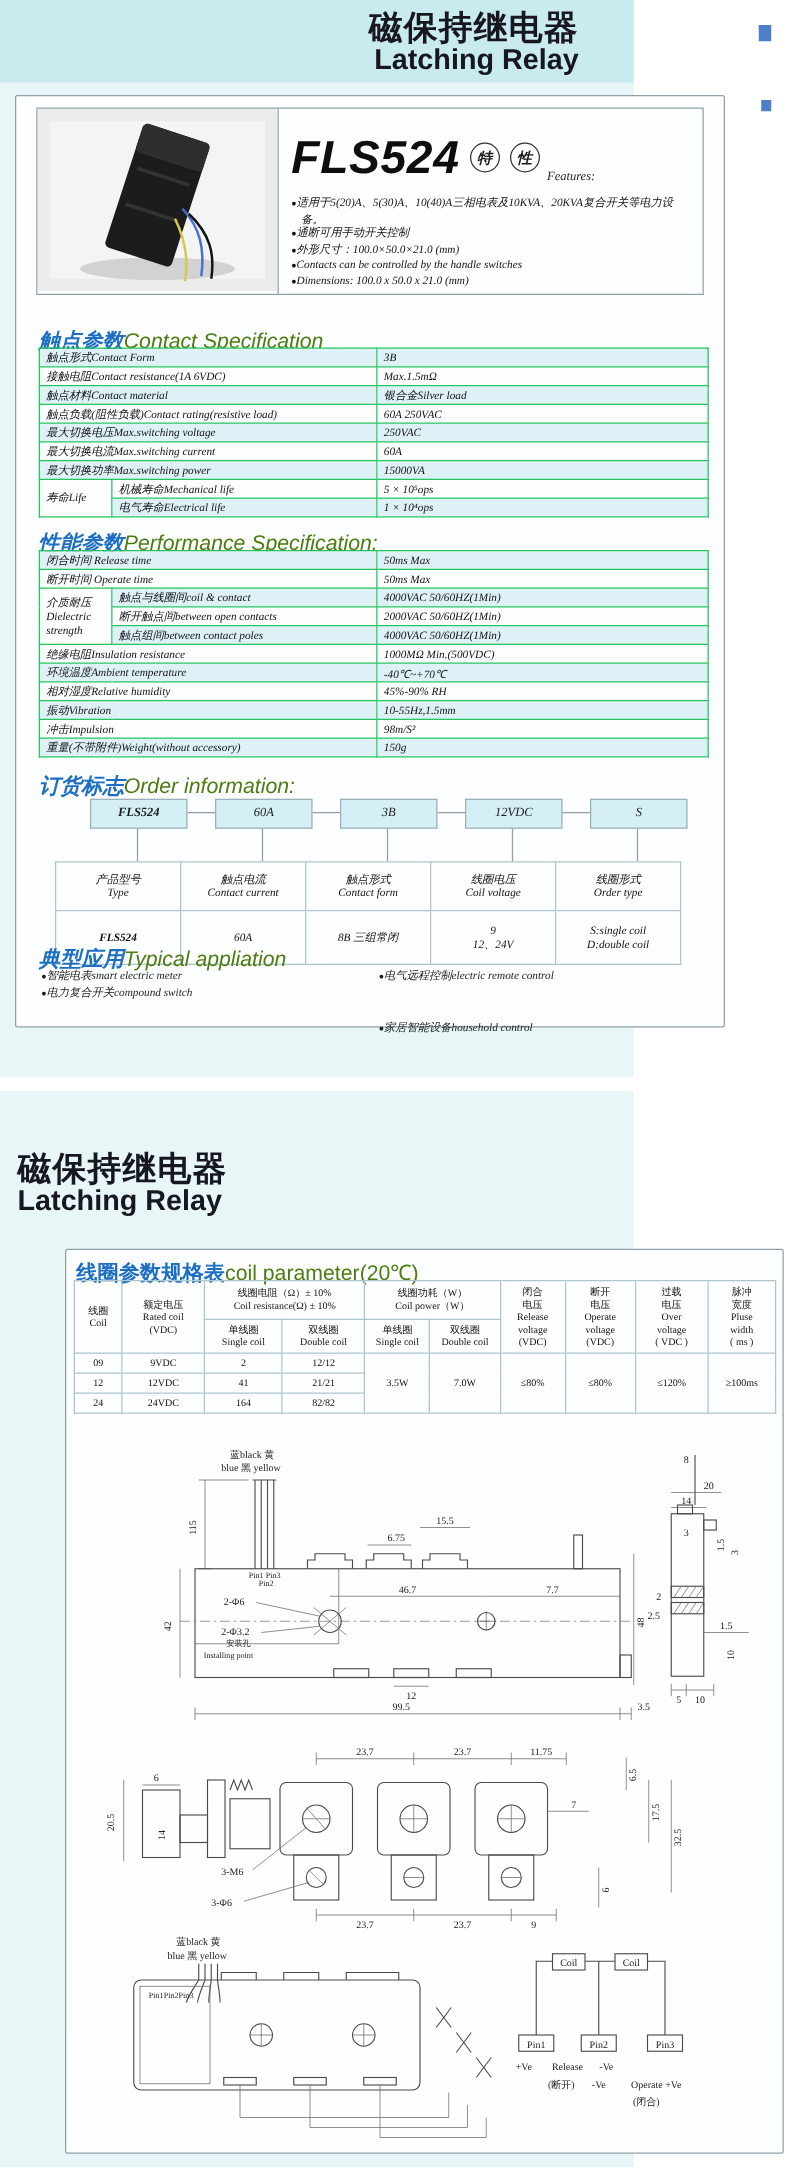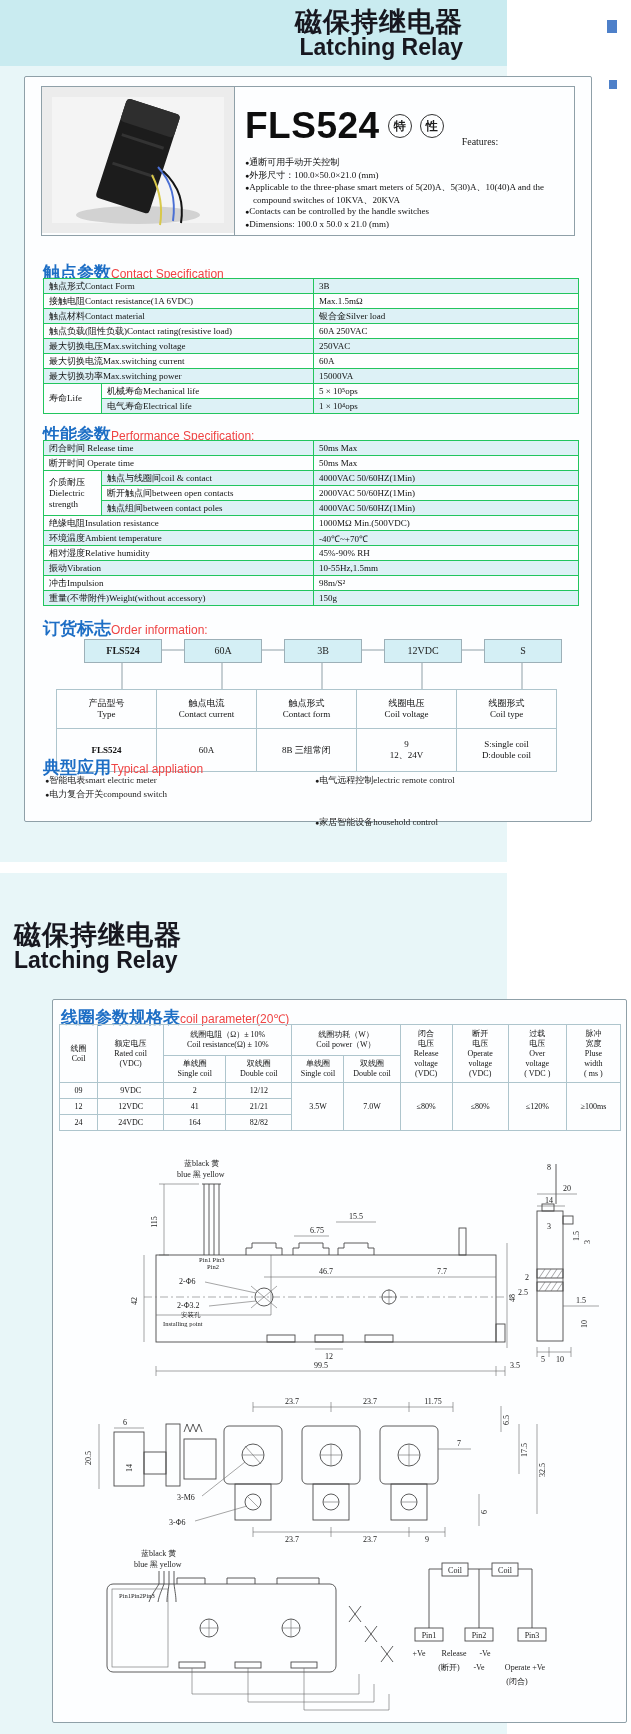--- a/index.html
+++ b/index.html
@@ -8,32 +8,32 @@
   .page{position:absolute;left:0;width:507px;background:#e8f6f8;}
   .band{position:absolute;left:0;top:0;width:100%;height:66px;background:#c9ebf0;}
   .title{position:absolute;text-align:right;line-height:1.04;color:#17171f;
          font-family:"Liberation Sans",sans-serif;font-weight:bold;}
   .title .cn{display:block;font-size:27px;letter-spacing:1px;}
   .title .en{display:block;font-size:23px;}
   .title-left{text-align:left;}
   .cbox{position:absolute;background:#fdfeff;border:1px solid #8fa0a8;border-radius:2px;}
   .sec{position:absolute;font-family:"Liberation Sans",sans-serif;white-space:nowrap;}
   .sec .cn{font-weight:bold;font-size:17px;color:#1d6ec5;}
-  .sec .en{font-size:12px;color:#ef4444;}
+  .sec .en{font-size:17px;color:#4d7c0f;}
   .edge-mark{position:absolute;background:#2f6abf;opacity:.85;}
 
   
   .prod{position:absolute;left:16px;top:9px;width:532px;height:148px;border:1px solid #8fa0a8;display:flex;}
   .prod-photo{width:192px;border-right:1px solid #8fa0a8;position:relative;overflow:hidden;}
   .prod-info{flex:1;position:relative;padding:4px 8px 0 10px;}
   .model-row{display:flex;align-items:center;margin-top:14px;}
   .model{font-family:"Liberation Sans",sans-serif;font-weight:bold;font-size:37px;letter-spacing:.5px;color:#0e0e0e;}
   .badge{display:inline-block;width:22px;height:22px;border:1.4px solid #333;border-radius:50%;
          text-align:center;line-height:22px;font-size:12px;font-weight:bold;margin-left:8px;}
-  .feat-label{font-size:10px;color:#222;margin-left:18px;align-self:flex-end;}
+  .feat-label{font-size:10px;color:#222;margin-left:6px;align-self:flex-end;}
   ul.feat{margin:10px 0 0 0;padding:0;list-style:none;font-size:9px;line-height:11.5px;color:#111;}
   ul.feat li{text-indent:-8px;padding-left:8px;}
   ul.feat li::before{content:"\25CF ";font-size:7px;}
 
   
   table.spec{position:absolute;border-collapse:collapse;table-layout:fixed;font-size:9px;color:#111;}
   .spec td{border:1px solid #22c55e;padding:0 5px;height:14px;overflow:hidden;white-space:nowrap;}
   .spec tr:nth-child(odd){background:#ddf1f6;}
   .spec td.grp{white-space:pre-line;line-height:11px;background:#fdfeff;}
   .pre{white-space:pre-line;}
@@ -74,21 +74,21 @@
 
   <div class="page" style="top:0;height:862px;">
     <div class="band"></div>
     <div class="title" style="right:44px;top:8px;">
       <span class="cn">磁保持继电器</span>
       <span class="en">Latching Relay</span>
     </div>
     <div class="edge-mark" style="left:607px;top:20px;width:10px;height:13px;"></div>
     <div class="edge-mark" style="left:609px;top:80px;width:8px;height:9px;"></div>
 
-    <div class="cbox" style="left:24px;top:76px;width:566px;height:744px;">
+    <div class="cbox" style="left:12px;top:76px;width:566px;height:744px;font-style:italic;">
 
       <div class="prod">
         <div class="prod-photo">
           <svg width="192" height="146" viewBox="0 0 192 146">
             <rect x="0" y="0" width="192" height="146" fill="#ececec"></rect>
             <rect x="10" y="10" width="172" height="126" fill="#f4f4f4"></rect>
             <ellipse cx="96" cy="128" rx="62" ry="9" fill="#d2d2d2"></ellipse>
             <g transform="translate(95,72) rotate(18)">
               <rect x="-28" y="-55" width="56" height="104" rx="4" fill="#1c1c1c"></rect>
               <rect x="-28" y="-55" width="56" height="24" rx="4" fill="#2e2e2e"></rect>
@@ -101,23 +101,23 @@
           </svg>
         </div>
         <div class="prod-info">
           <div class="model-row">
             <span class="model">FLS524</span>
             <span class="badge">特</span>
             <span class="badge">性</span>
             <span class="feat-label">Features:</span>
           </div>
           <ul class="feat">
+            <li>适用于5(20)A、5(30)A、10(40)A三相电表及10KVA、20KVA复合开关等电力设备。</li>
             <li>通断可用手动开关控制</li>
             <li>外形尺寸：100.0×50.0×21.0 (mm)</li>
-            <li>Applicable to the three-phase smart meters of 5(20)A、5(30)A、10(40)A and the compound switches of 10KVA、20KVA</li>
             <li>Contacts can be controlled by the handle switches</li>
             <li>Dimensions: 100.0 x 50.0 x 21.0 (mm)</li>
           </ul>
         </div>
       </div>
 
       <div class="sec" style="left:18px;top:184px;">
         <span class="cn">触点参数</span><span class="en">Contact Specification</span>
       </div>
       <table class="spec" style="left:18px;top:201px;width:535px;">
@@ -256,21 +256,21 @@
             <tr>
           <td class="hd pre">产品型号
 Type</td>
           <td class="hd pre">触点电流
 Contact current</td>
           <td class="hd pre">触点形式
 Contact form</td>
           <td class="hd pre">线圈电压
 Coil voltage</td>
           <td class="hd pre">线圈形式
-Coil type</td>
+Order type</td>
         </tr>
         <tr>
           <td class="vl pre bold">FLS524</td>
           <td class="vl pre">60A</td>
           <td class="vl pre">8B  三组常闭</td>
           <td class="vl pre">9
 12、24V</td>
           <td class="vl pre">S:single coil
 D:double coil</td>
         </tr>

